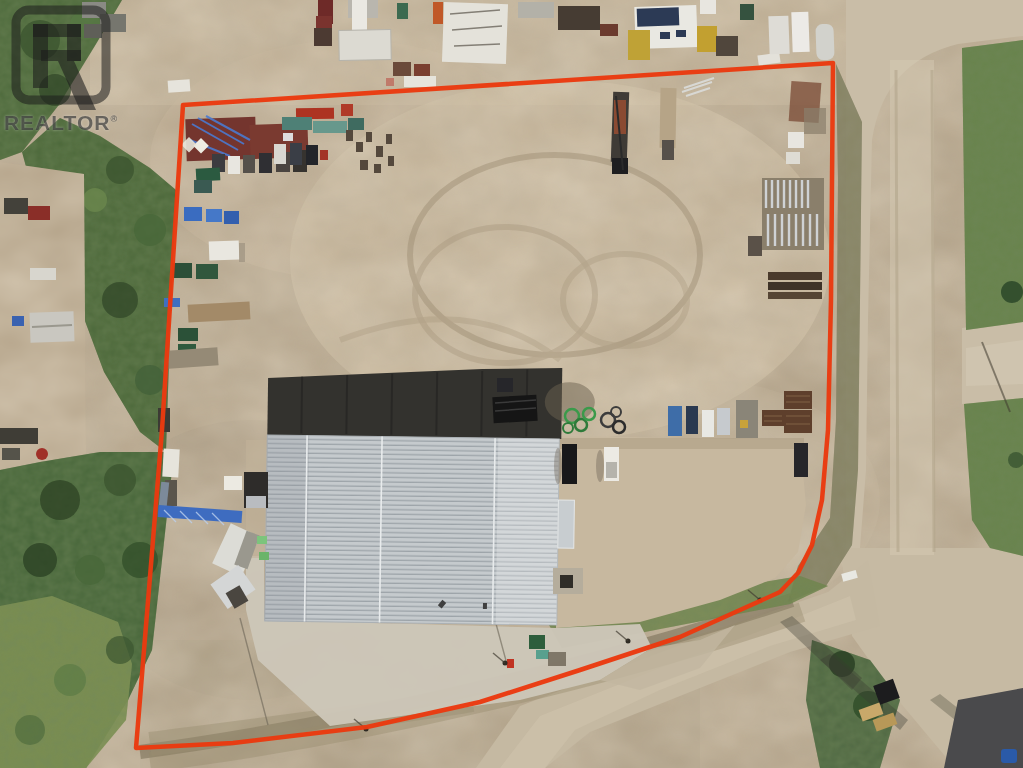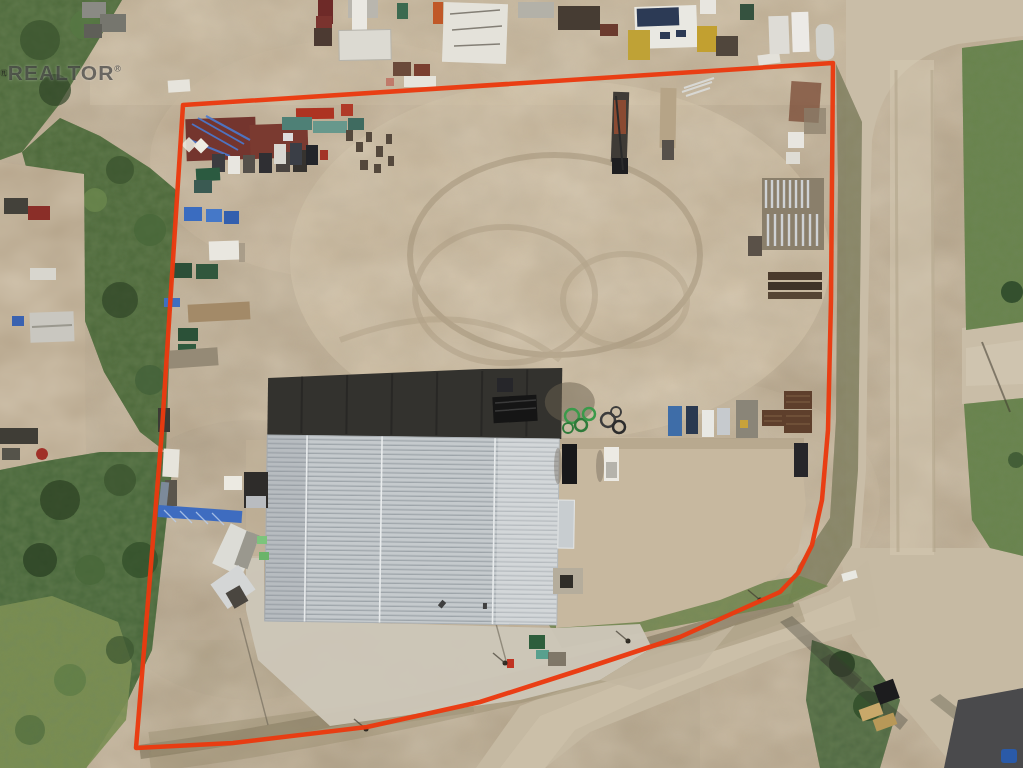--- a/index.html
+++ b/index.html
@@ -3,21 +3,21 @@
 <meta charset="utf-8">
 <style>
   html,body{margin:0;padding:0;background:#888;}
   .stage{
     position:relative;width:1023px;height:768px;overflow:hidden;
     font-family:"Liberation Sans",sans-serif;background:#b2a187;
   }
   .stage svg.scene{position:absolute;left:0;top:0;}
   .watermark{
     position:absolute;left:0;top:2px;width:122px;height:142px;
-    display:flex;flex-direction:row;align-items:center;
+    display:flex;flex-direction:column;align-items:center;
     pointer-events:none;
   }
   .watermark svg{display:block;}
   .wm-text{
     margin-top:-2px;font-weight:bold;font-size:21px;letter-spacing:1px;
     color:rgba(28,28,28,0.60);
     text-shadow:0 0 3px rgba(255,255,255,0.30), 0 0 1px rgba(255,255,255,0.25);
     white-space:nowrap;line-height:1;
   }
   .wm-text sup{font-size:9px;vertical-align:super;}

